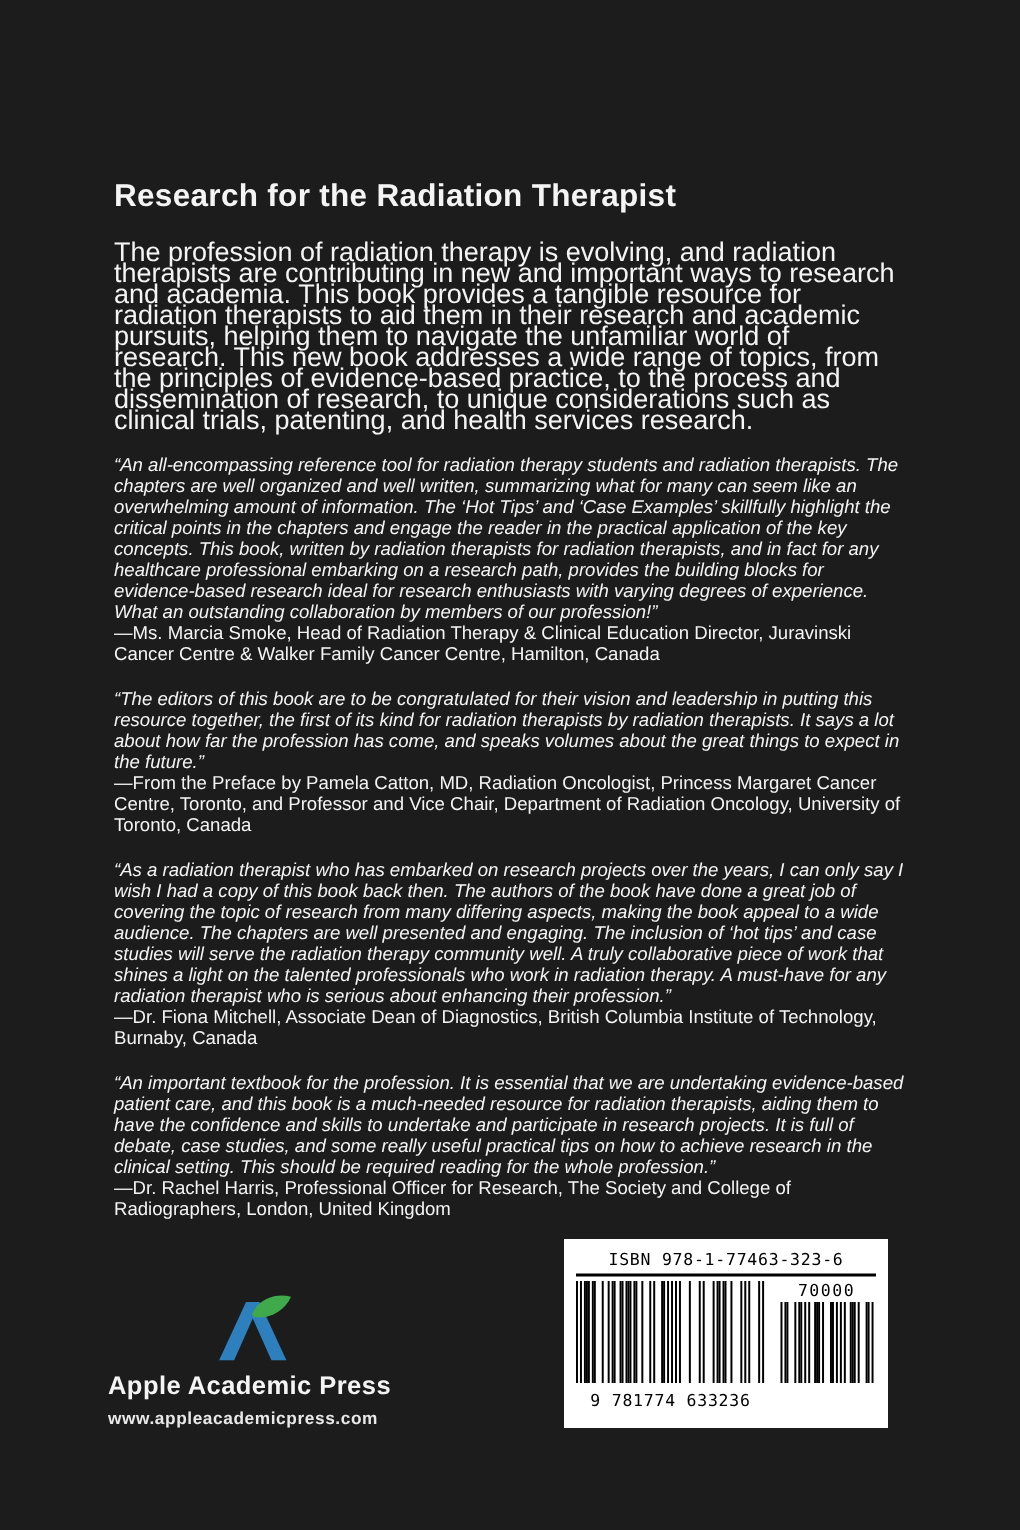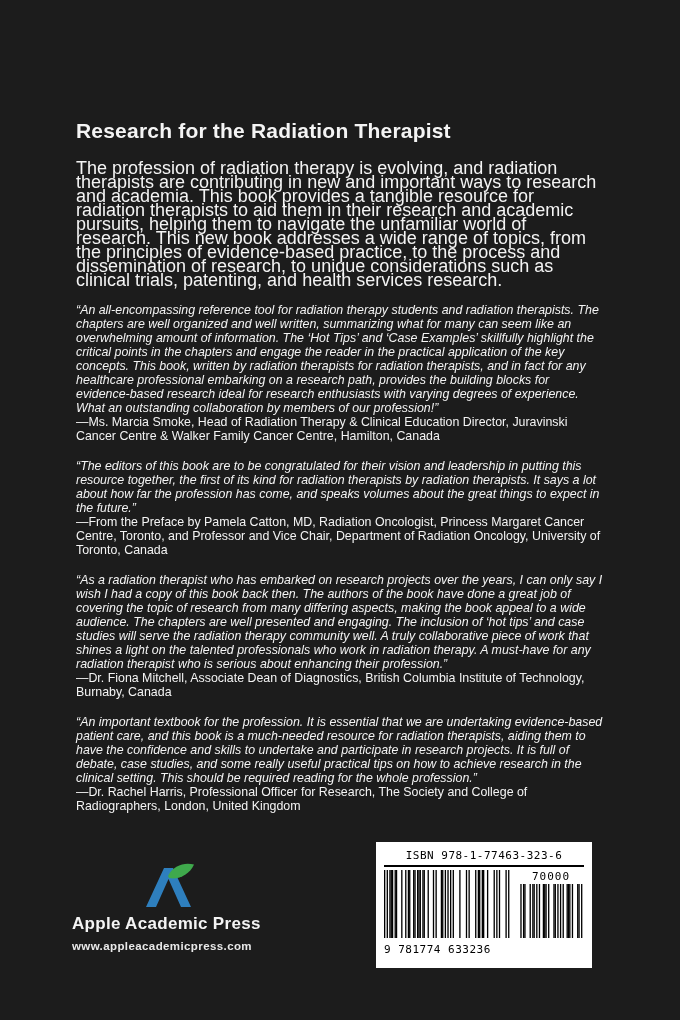--- a/index.html
+++ b/index.html
@@ -25,34 +25,34 @@
   
   .publisher {
     position:absolute; left:72px; bottom:68px; width:196px; text-align:left;
   }
   .logo-icon { display:block; margin:0 auto 6px auto; }
   .publisher-name { font-size:17px; font-weight:700; letter-spacing:.3px; line-height:22px; margin-top:2px; }
   .publisher-site { font-size:11.5px; font-weight:700; letter-spacing:.4px; margin-top:5px; color:#e9e9e9; }
 
   
   .barcode-box {
-    position:absolute; right:88px; bottom:52px;
+    position:absolute; right:88px; bottom:68px;
     width:216px; height:126px; background:#ffffff; color:#000;
     padding:7px 8px 6px 8px;
     font-family:"DejaVu Sans Mono", monospace;
   }
   .isbn-label { font-size:11px; text-align:center; letter-spacing:.5px; line-height:13px; }
   .isbn-rule { height:2px; background:#000; margin-top:3px; }
   .bars-row { display:flex; align-items:flex-start; margin-top:3px; }
   .main-col { width:126px; }
   .addon-col { margin-left:9px; text-align:center; }
   .addon-label { font-size:11px; line-height:13px; letter-spacing:1px; }
   .bars-main svg rect, .bars-addon svg rect { fill:#000; }
   .bars-addon { margin-top:1px; }
-  .number-label { font-size:11px; letter-spacing:.5px; margin-top:1px; line-height:13px; }
+  .number-label { font-size:11px; letter-spacing:.5px; text-align:center; margin-top:1px; line-height:13px; }
 </style>
 </head>
 <body>
 
 <div class="page">
 
   <div class="content">
     <div class="title">Research for the Radiation Therapist</div>
 
     <p class="intro">The profession of radiation therapy is evolving, and radiation therapists are contributing in new and important ways to research and academia. This book provides a tangible resource for radiation therapists to aid them in their research and academic pursuits, helping them to navigate the unfamiliar world of research. This new book addresses a wide range of topics, from the principles of evidence-based practice, to the process and dissemination of research, to unique considerations such as clinical trials, patenting, and health services research.</p>

